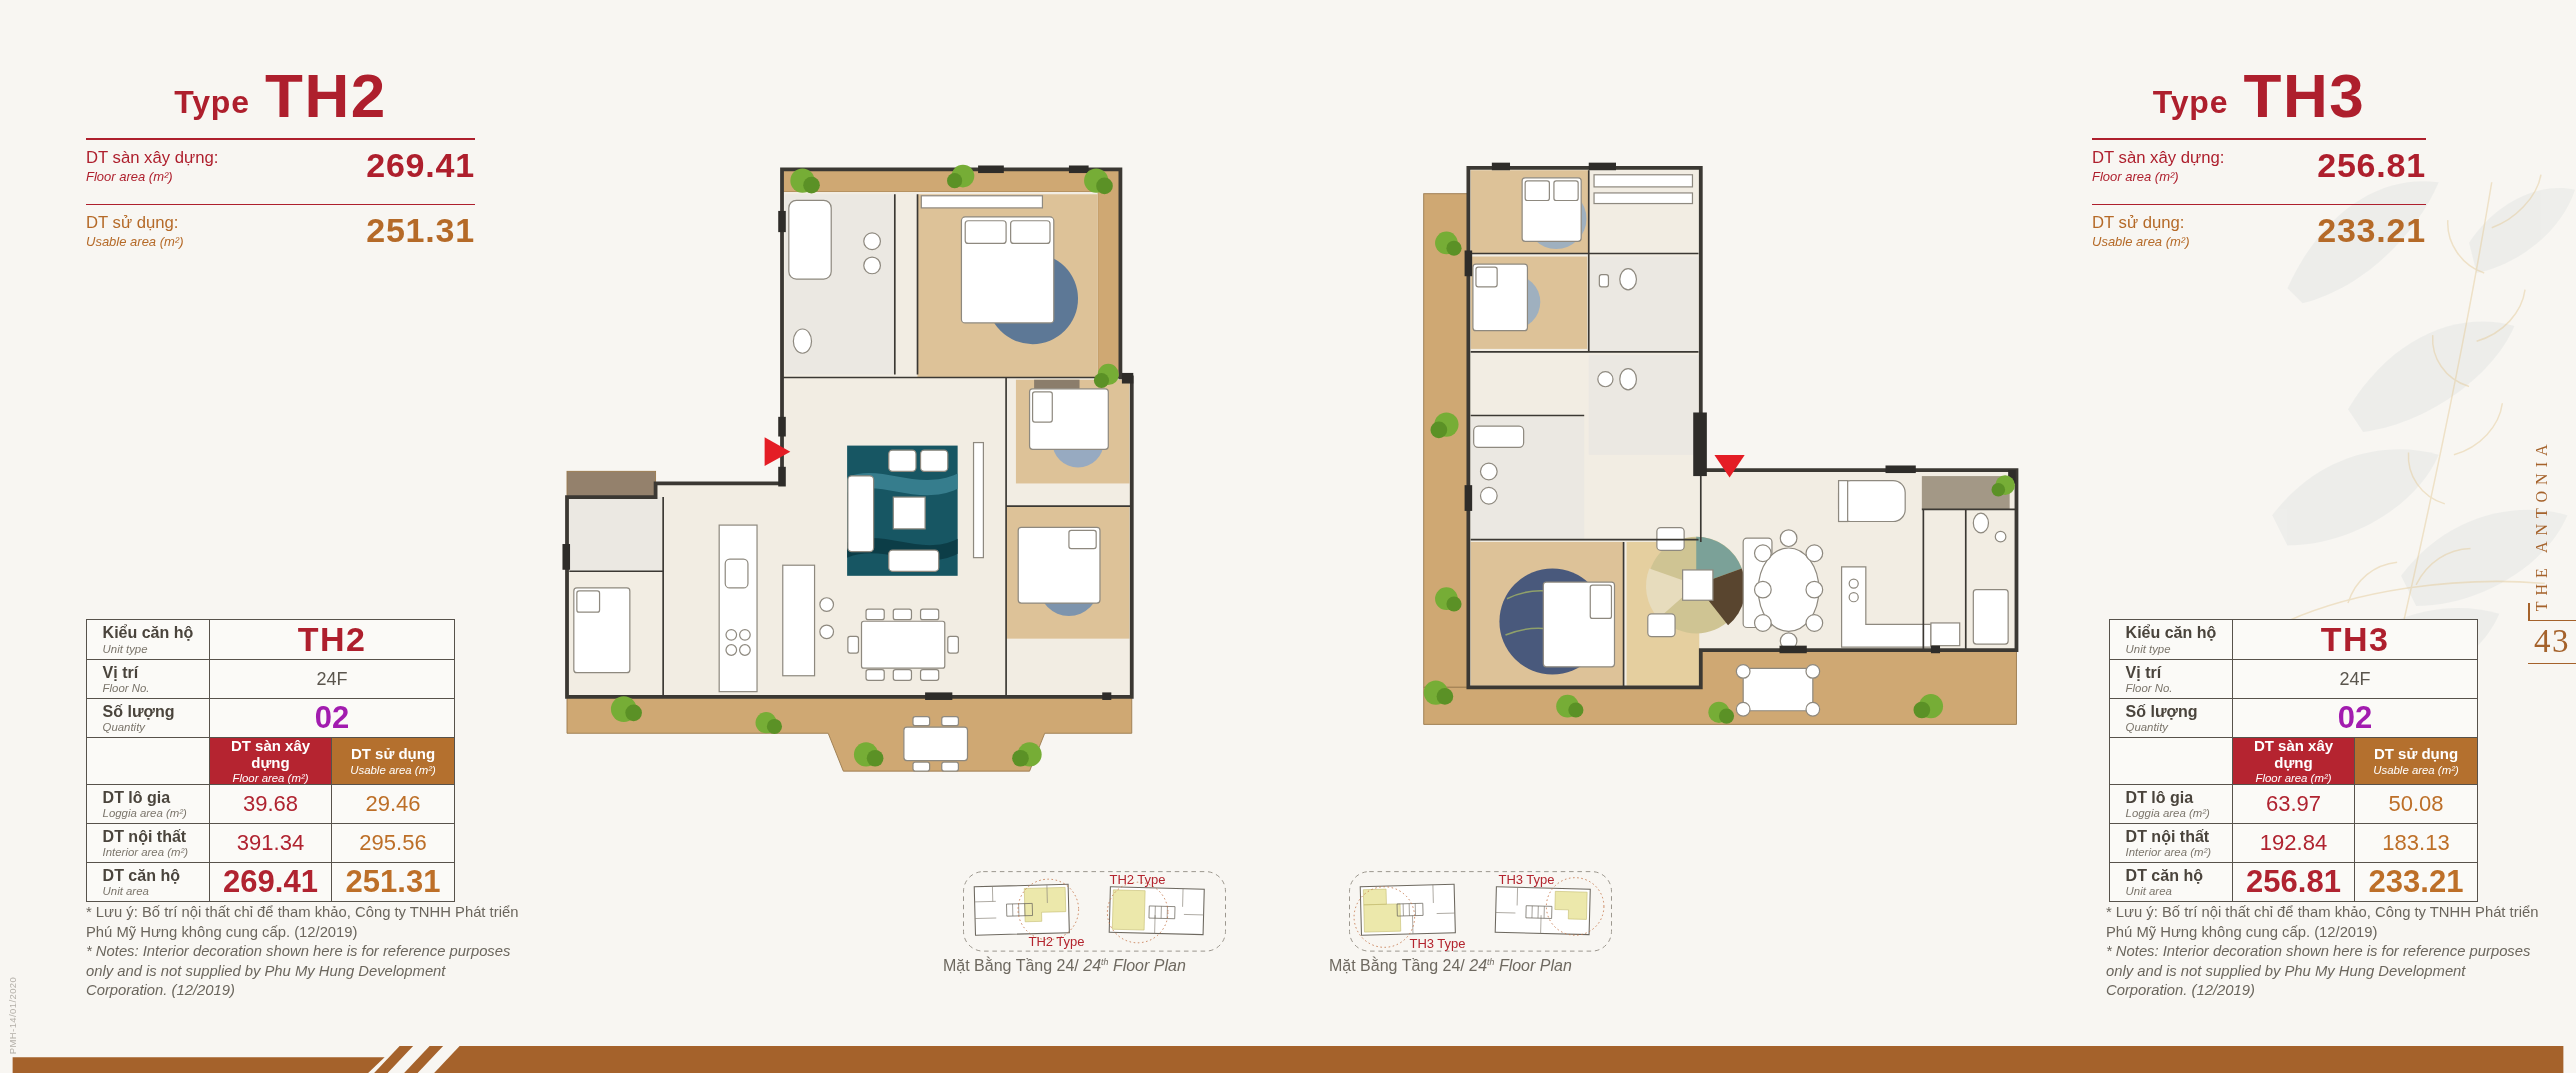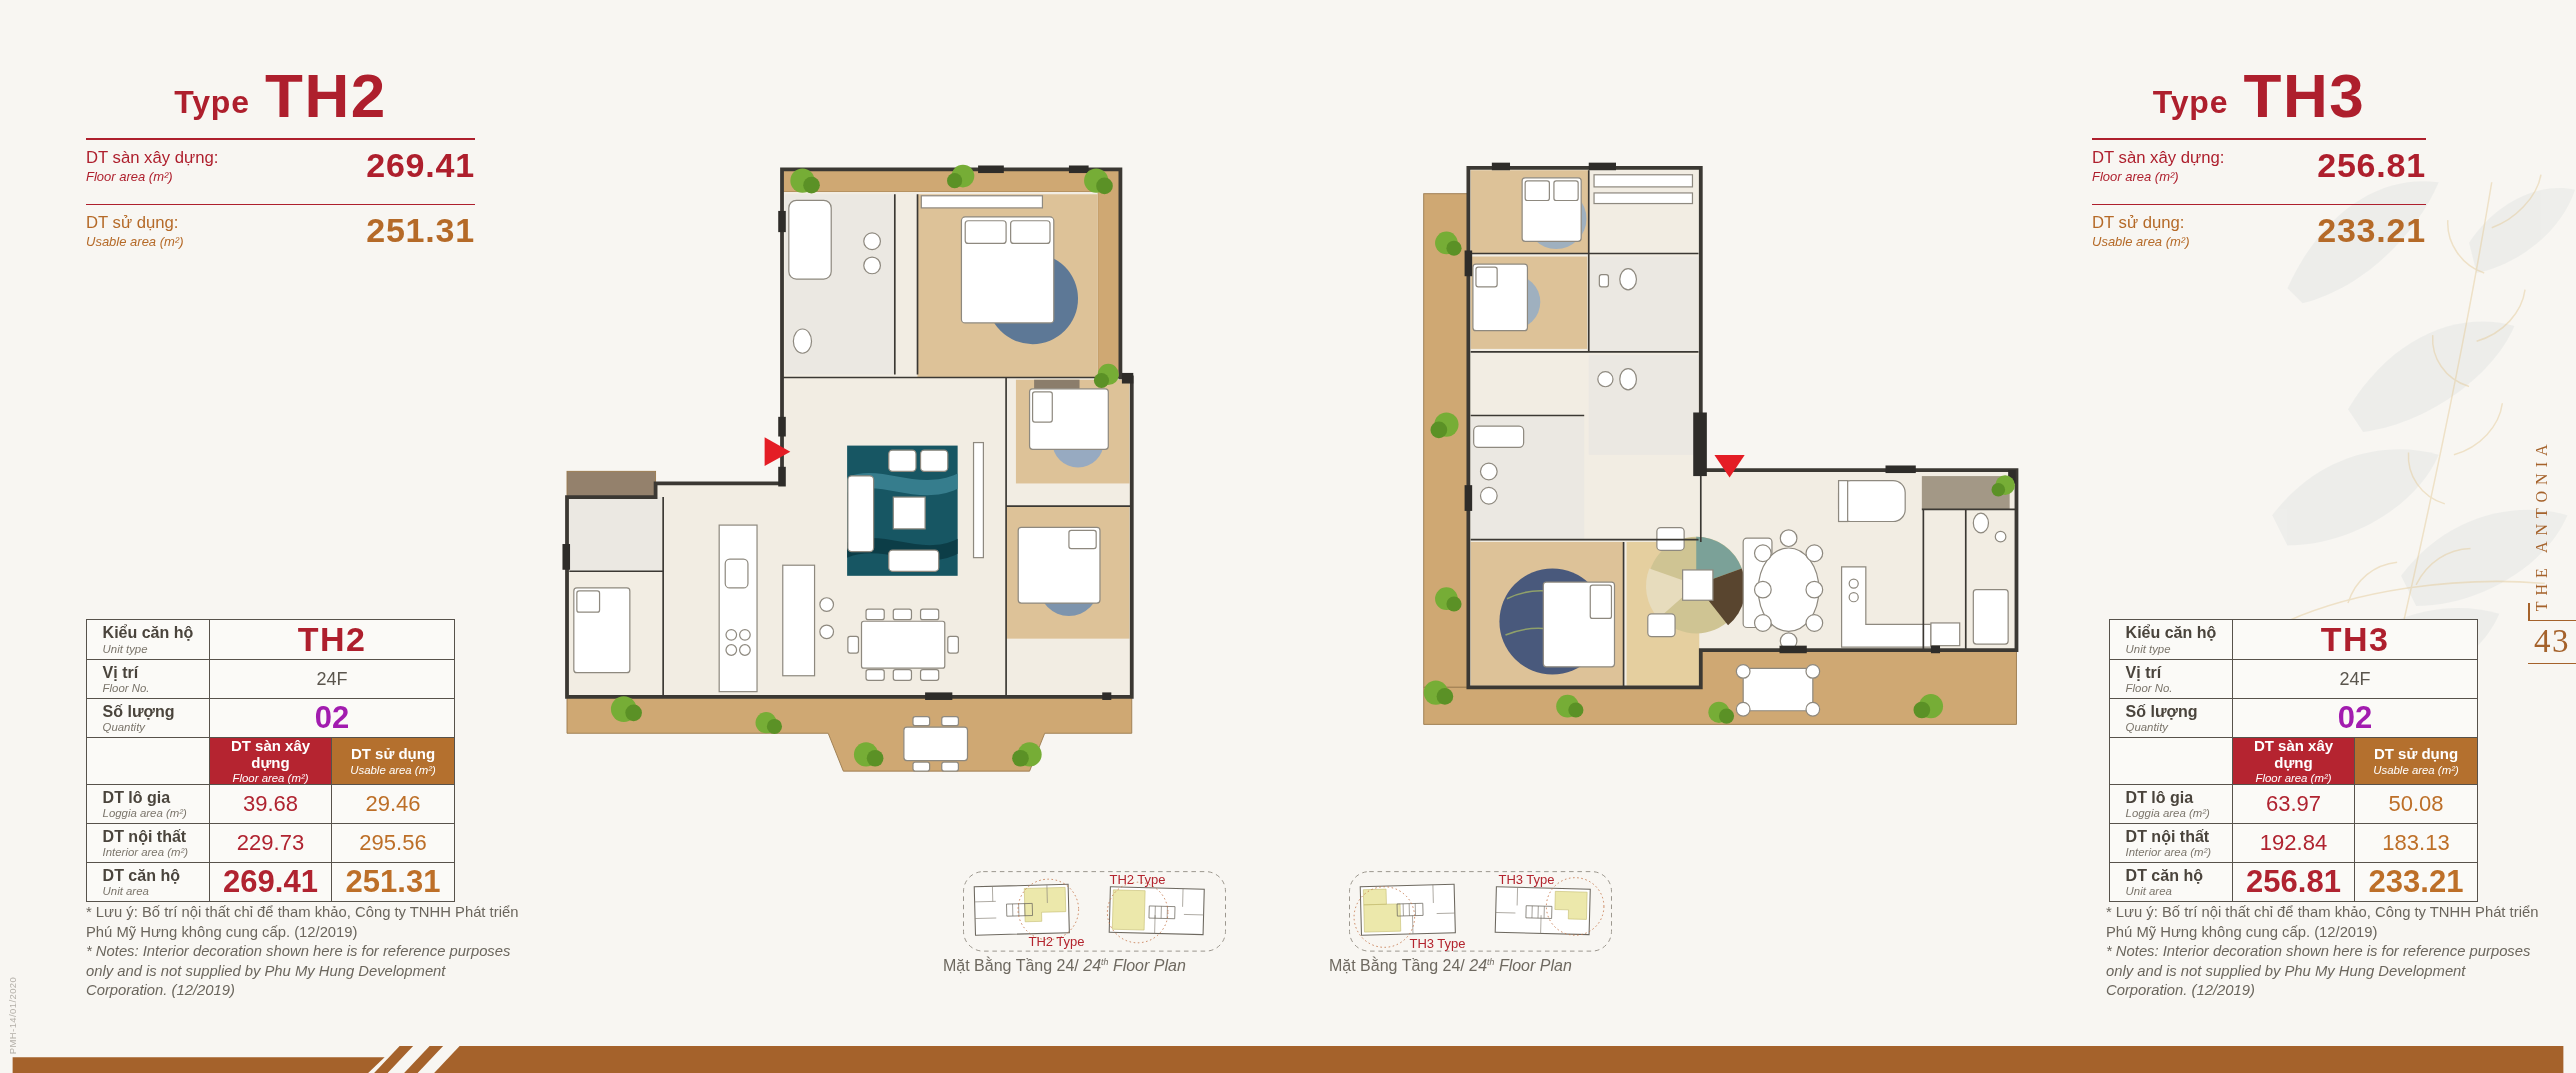--- a/index.html
+++ b/index.html
@@ -154,21 +154,21 @@
             <span class="en">Loggia area (m²)</span>
           </td>
       <td class="num red">39.68</td>
       <td class="num org">29.46</td>
     </tr>
     <tr>
       <td class="lbl">
             <span class="vi">DT nội thất</span>
             <span class="en">Interior area (m²)</span>
           </td>
-      <td class="num red">229.73</td>
+      <td class="num red">391.34</td>
       <td class="num org">295.56</td>
     </tr>
     <tr class="rowlast">
       <td class="lbl">
             <span class="vi">DT căn hộ</span>
             <span class="en">Unit area</span>
           </td>
       <td class="num red">269.41</td>
       <td class="num org">251.31</td>
     </tr>

